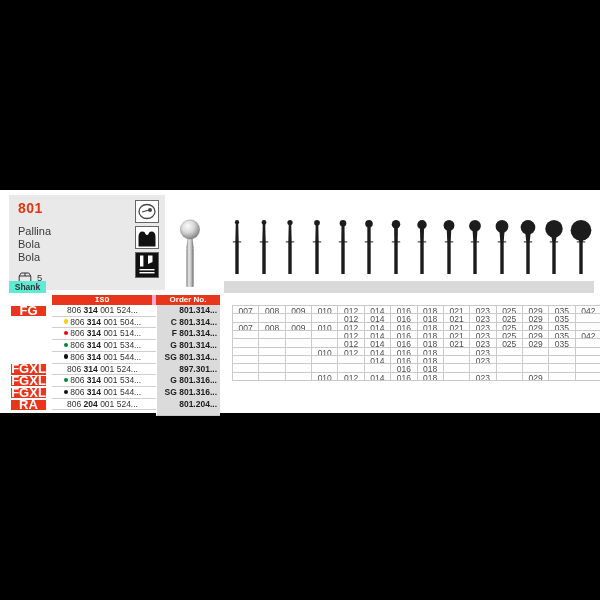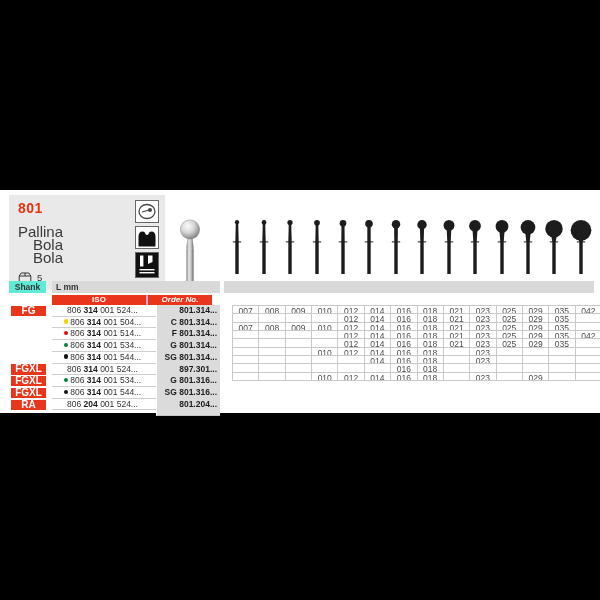--- a/index.html
+++ b/index.html
@@ -3,21 +3,21 @@
 <meta charset="utf-8">
 <style>
   html,body{margin:0;padding:0;background:#000;}
   .screen{position:relative;width:600px;height:600px;background:#000;overflow:hidden;
           font-family:"Liberation Sans",sans-serif;}
   .content{position:absolute;left:0;top:190px;width:600px;height:223px;background:#fff;}
 
   
   .info-panel{position:absolute;left:9px;top:5px;width:156px;height:95px;background:#e9e9e9;}
   .fig-number{position:absolute;left:9px;top:5px;font-size:14px;font-weight:bold;color:#e8330f;letter-spacing:.5px;}
-  .names{position:absolute;left:9px;top:30px;font-size:15px;line-height:13px;color:#3a3a3a;text-align:right;}
+  .names{position:absolute;left:9px;top:30px;font-size:11px;line-height:13px;color:#3a3a3a;}
   .pack{position:absolute;left:9px;bottom:7px;display:flex;align-items:center;gap:5px;
         font-size:9.5px;color:#333;}
   .icon-stack{position:absolute;right:6px;top:5px;display:flex;flex-direction:column;gap:3px;}
   .icon-box{width:24px;height:23px;background:#fff;border:1px solid #666;box-sizing:border-box;
             display:flex;align-items:center;justify-content:center;}
   .icon-box.dark{background:#111;height:26px;}
 
   
   .real-bur{position:absolute;left:176px;top:23px;}
 
@@ -27,28 +27,28 @@
 
   
   .shank-box{position:absolute;left:9px;top:91px;width:37px;height:12px;background:#5eead4;
              font-size:8.5px;font-weight:bold;color:#333;text-align:center;line-height:12px;}
   .lmm-bar{position:absolute;left:52px;top:91px;width:168px;height:12px;background:#d9d9d9;
            font-size:8.5px;font-weight:bold;color:#333;line-height:12px;padding-left:4px;box-sizing:border-box;}
   .right-bar{position:absolute;left:224px;top:91px;width:370px;height:12px;background:#d9d9d9;}
   .red-bar{position:absolute;left:52px;top:105px;width:168px;height:10px;display:flex;}
   .red-bar span{display:block;height:10px;line-height:10px;text-align:center;color:#fff;
                 font-size:8px;font-weight:bold;background:#e8351c;}
-  .red-bar .h-iso{width:96px;border-right:2px solid #f9a8d4;box-sizing:border-box;}
-  .red-bar .h-ord{width:64px;font-style:italic;}
+  .red-bar .h-iso{width:104px;border-right:4px solid #f9a8d4;box-sizing:border-box;font-family:Liberation Mono, monospace;}
+  .red-bar .h-ord{width:64px;}
 
   
   .rows{position:absolute;left:0;top:115px;width:600px;height:106px;}
   .t-row{position:absolute;left:0;width:600px;height:11.72px;}
   .badge{position:absolute;left:11px;top:0.8px;width:35px;height:10.2px;background:#e8351c;
-         color:#fff;font-size:10px;font-weight:bold;text-align:center;line-height:10.5px;}
+         color:#fff;font-size:13px;font-weight:bold;text-align:center;line-height:10.5px;}
   .iso-cell{position:absolute;left:52px;top:0;width:104px;height:11.72px;box-sizing:border-box;
             border-bottom:1px solid #cfcfcf;text-align:center;padding-right:3px;
             font-size:8.5px;color:#333;line-height:11.2px;white-space:nowrap;}
   .iso-cell b{color:#1d1d1d;}
   .order-cell{position:absolute;left:156px;top:0;width:64px;height:17px;box-sizing:border-box;
               background:#dbdbdb;border-bottom:1px solid #c4c4c4;border-left:1px solid #fff;
               text-align:right;padding-right:3px;font-size:8.5px;font-weight:bold;color:#1d1d1d;
               line-height:11.2px;white-space:nowrap;}
   .dot{display:inline-block;width:4.5px;height:4.5px;border-radius:50%;margin-right:2px;
        vertical-align:1px;}
@@ -207,21 +207,20 @@
         </svg>
         <svg width="28" height="64" viewBox="0 0 28 64" style="left: 342.786px;">
           <polygon points="9.3335,17.369999999999997 18.6665,17.369999999999997 15.7,29 12.3,29" fill="#1c1c1c"></polygon>
           <rect x="12.3" y="29" width="3.4" height="32" fill="#1c1c1c"></rect>
           <rect x="9.8" y="28.4" width="8.4" height="1" fill="#1c1c1c"></rect>
           <circle cx="14" cy="17.369999999999997" r="10.37" fill="#1c1c1c"></circle>
         </svg>
       </div>
 
     <div class="shank-box">Shank</div>
-    <div class="lmm-bar">L mm</div>
     <div class="right-bar"></div>
     <div class="red-bar">
       <span class="h-iso">ISO</span>
       <span class="h-ord">Order No.</span>
     </div>
 
     <div class="rows">
         <div class="t-row" style="top: 0px;">
           <div class="badge">FG</div>
           <div class="iso-cell">806 <b>314</b> 001 524...</div>

